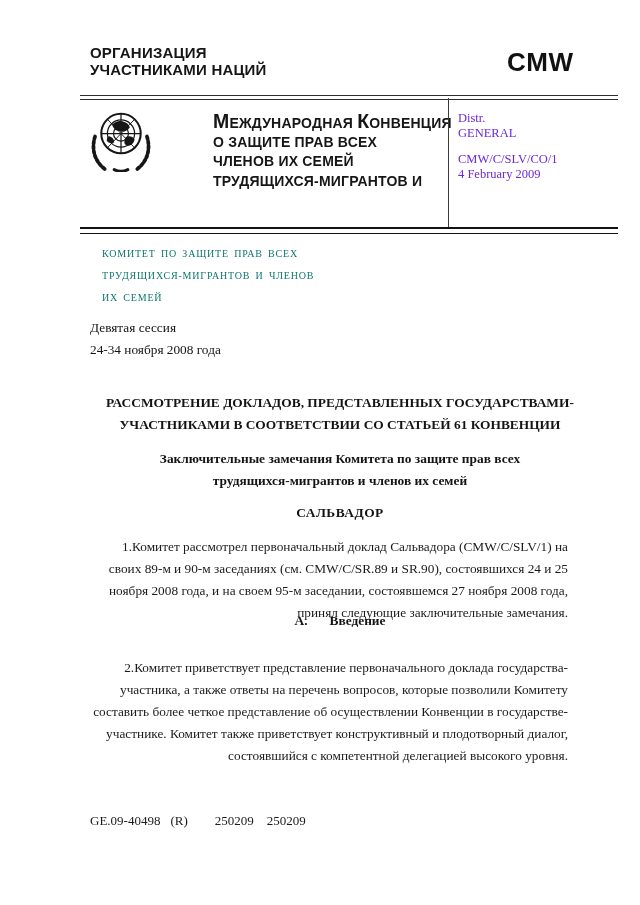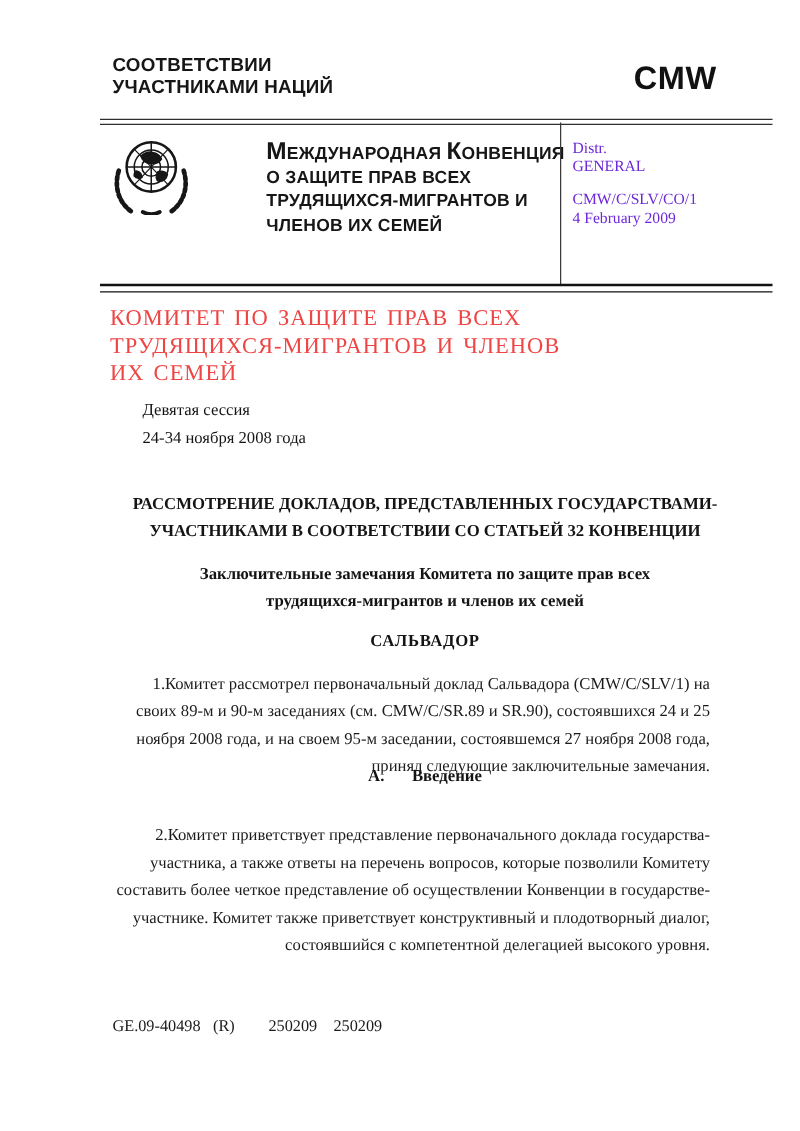--- a/index.html
+++ b/index.html
@@ -47,27 +47,27 @@
   }
   .conv-title .big{font-size:19.5px;}
   .distr{
     position:absolute;left:458px;top:111px;
     font-size:12.5px;line-height:14.5px;color:#6d28d9;
   }
   .distr .group{margin-bottom:12px;}
   .distr-line{white-space:pre;display:block;}
   
   .committee{
-    position:absolute;left:88px;top:243px;
-    font-size:18px;line-height:22px;
-    letter-spacing:0.8px;word-spacing:2px;color:#ef4444;
+    position:absolute;left:102px;top:243px;
+    font-size:10px;line-height:22px;
+    letter-spacing:0.8px;word-spacing:2px;color:#0f766e;
   }
   .session{
     position:absolute;left:90px;top:317px;
-    font-size:13.3px;line-height:22px;color:#151515;margin-left:24px;
+    font-size:13.3px;line-height:22px;color:#151515;
   }
   
   .centerblock{
     position:absolute;left:90px;width:500px;
     text-align:center;font-weight:bold;
     font-size:13.4px;line-height:22px;color:#141414;
   }
   .main-title{top:392px;text-align:center;}
   .subtitle{top:448px;}
   .country{top:502px;letter-spacing:0.5px;}
@@ -88,21 +88,21 @@
   .footer .f-r{margin-left:10px;}
   .footer .f-c1{margin-left:27px;}
   .footer .f-c2{margin-left:13px;}
 </style>
 </head>
 <body>
 
 <div class="page">
 
   <div class="org-name">
-    <div>СООТВЕТСТВИИ</div>
+    <div>ОРГАНИЗАЦИЯ</div>
     <div>УЧАСТНИКАМИ НАЦИЙ</div>
   </div>
   <div class="doc-symbol">CMW</div>
   <div class="rule-top"></div>
 
   <div class="emblem">
     <svg width="68" height="66" viewBox="0 0 100 96">
       <g stroke="#161616" fill="none">
         <circle cx="50" cy="40" r="29" stroke-width="3"></circle>
         <circle cx="50" cy="40" r="20" stroke-width="1.8"></circle>
@@ -121,22 +121,22 @@
         <path d="M26,92 C11,81 6,62 12,44" stroke-width="5.5" stroke-dasharray="4,3"></path>
         <path d="M74,92 C89,81 94,62 88,44" stroke-width="5.5" stroke-dasharray="4,3"></path>
         <path d="M40,93 q10,5 20,0" stroke-width="4.5"></path>
       </g>
     </svg>
   </div>
 
   <div class="conv-title">
     <div><span class="big">М</span><span>ЕЖДУНАРОДНАЯ</span> <span class="big">К</span><span>ОНВЕНЦИЯ</span></div>
     <div>О ЗАЩИТЕ ПРАВ ВСЕХ</div>
+    <div>ЧЛЕНОВ ИХ СЕМЕЙ</div>
     <div>ТРУДЯЩИХСЯ-МИГРАНТОВ И</div>
-    <div>ЧЛЕНОВ ИХ СЕМЕЙ</div>
   </div>
 
   <div class="vline"></div>
 
   <div class="distr">
     <div class="group">
       <span class="distr-line">Distr.</span>
       <span class="distr-line">GENERAL</span>
     </div>
     <div class="group">
@@ -153,21 +153,21 @@
     <div>ИХ СЕМЕЙ</div>
   </div>
 
   <div class="session">
     <div>Девятая сессия</div>
     <div>24-34 ноября 2008 года</div>
   </div>
 
   <div class="centerblock main-title">
     <div>РАССМОТРЕНИЕ ДОКЛАДОВ, ПРЕДСТАВЛЕННЫХ ГОСУДАРСТВАМИ-</div>
-    <div>УЧАСТНИКАМИ В СООТВЕТСТВИИ СО СТАТЬЕЙ 32 КОНВЕНЦИИ</div>
+    <div>УЧАСТНИКАМИ В СООТВЕТСТВИИ СО СТАТЬЕЙ 61 КОНВЕНЦИИ</div>
   </div>
 
   <div class="centerblock subtitle">
     <div>Заключительные замечания Комитета по защите прав всех</div>
     <div>трудящихся-мигрантов и членов их семей</div>
   </div>
 
   <div class="centerblock country">САЛЬВАДОР</div>
 
   <div class="para para1"><span class="pnum">1.</span><span>Комитет рассмотрел первоначальный доклад Сальвадора (CMW/C/SLV/1) на своих 89-м и 90-м заседаниях (см. CMW/C/SR.89 и SR.90), состоявшихся 24 и 25 ноября 2008 года, и на своем 95-м заседании, состоявшемся 27 ноября 2008 года, принял следующие заключительные замечания.</span></div>

